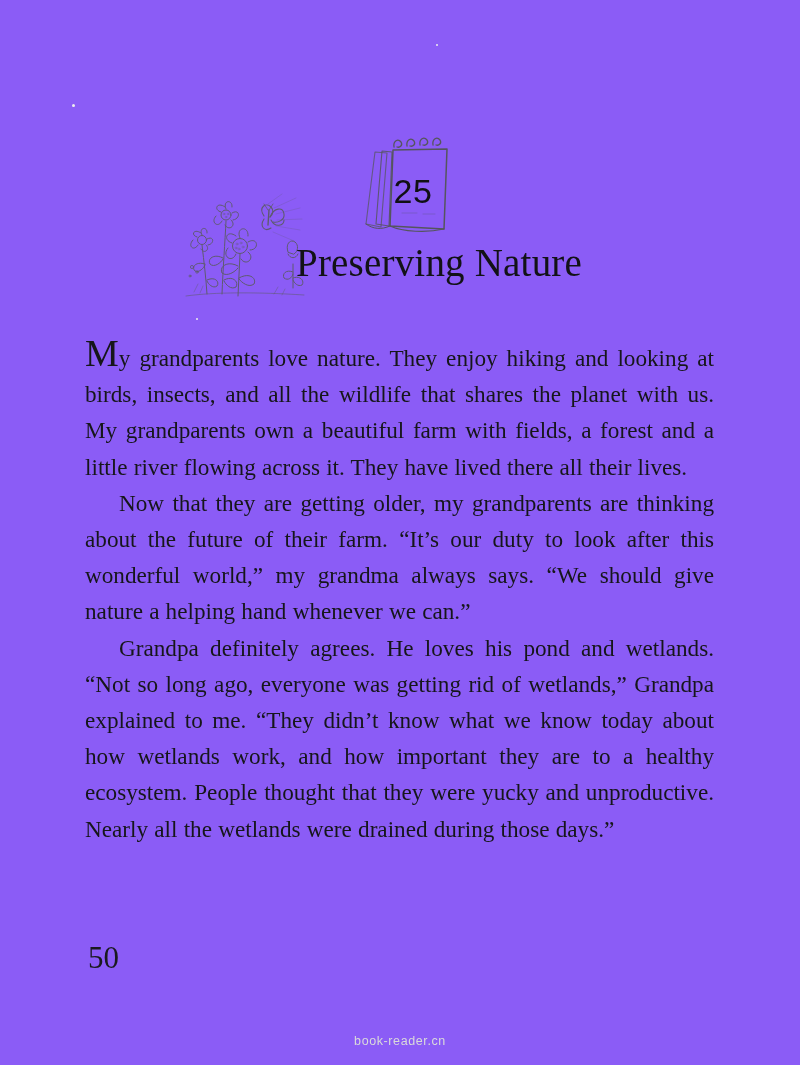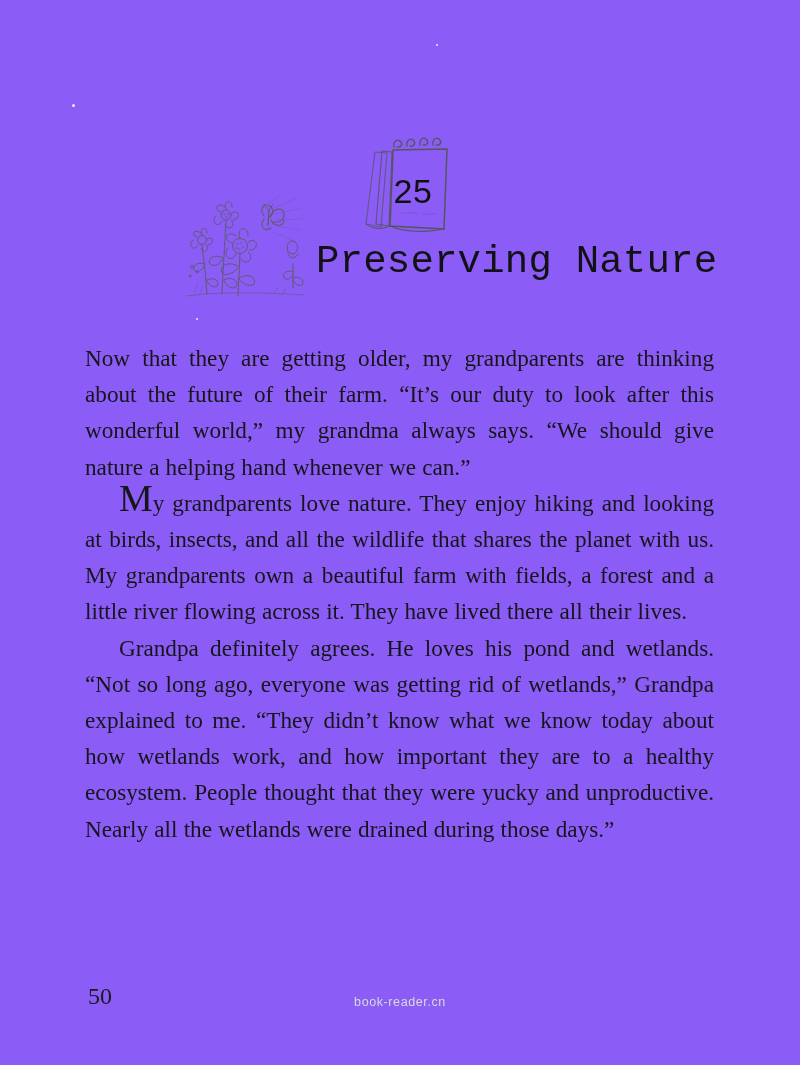--- a/index.html
+++ b/index.html
@@ -62,23 +62,23 @@
     left: 178px;
     top: 74px;
     width: 148px;
     height: 112px;
     opacity: 0.92;
   }
   .flower-art svg { display: block; width: 148px; height: 112px; }
 
   .chapter-title {
     position: absolute;
-    left: 316px;
+    left: 296px;
     top: 122px;
-    font-family: Liberation Mono, monospace;
+    font-family: Liberation Serif, serif;
     font-size: 39px;
     font-weight: 400;
     letter-spacing: 0.2px;
     color: #121216;
     white-space: nowrap;
   }
 
   
   .body-text {
     position: absolute;
@@ -102,29 +102,29 @@
   .initial-cap {
     font-size: 38px;
     line-height: 0;
     vertical-align: baseline;
   }
 
   
   .folio {
     position: absolute;
     left: 88px;
-    top: 983px;
-    font-size: 24px;
+    top: 940px;
+    font-size: 31px;
     color: #1a1a1f;
   }
 
   .watermark {
     position: absolute;
     left: 0;
-    top: 995px;
+    top: 1034px;
     width: 800px;
     text-align: center;
     font-family: "Liberation Sans", "DejaVu Sans", sans-serif;
     font-size: 12.5px;
     letter-spacing: 0.6px;
     color: #dadada;
   }
 
   .speck { position: absolute; background: #ededed; border-radius: 50%; }
 </style>
@@ -250,22 +250,22 @@
           <circle cx="19" cy="80" r="1.2" stroke-width="0.8"></circle>
           <circle cx="12" cy="84" r="1" stroke-width="0.8"></circle>
         </g>
       </svg>
     </div>
 
     <div class="chapter-title">Preserving Nature</div>
   </div>
 
   <div class="body-text">
+    <p class="para"><span class="initial-cap">M</span><span>y grandparents love nature. They enjoy hiking and looking at birds, insects, and all the wildlife that shares the planet with us. My grandparents own a beautiful farm with fields, a forest and a little river flowing across it. They have lived there all their lives.</span></p>
     <p class="para"><span>Now that they are getting older, my grandparents are thinking about the future of their farm. “It’s our duty to look after this wonderful world,” my grandma always says. “We should give nature a helping hand whenever we can.”</span></p>
-    <p class="para"><span class="initial-cap">M</span><span>y grandparents love nature. They enjoy hiking and looking at birds, insects, and all the wildlife that shares the planet with us. My grandparents own a beautiful farm with fields, a forest and a little river flowing across it. They have lived there all their lives.</span></p>
     <p class="para"><span>Grandpa definitely agrees. He loves his pond and wetlands. “Not so long ago, everyone was getting rid of wetlands,” Grandpa explained to me. “They didn’t know what we know today about how wetlands work, and how important they are to a healthy ecosystem. People thought that they were yucky and unproductive. Nearly all the wetlands were drained during those days.”</span></p>
   </div>
 
   <div class="folio">50</div>
 
   <div class="watermark">book-reader.cn</div>
 
 </div>
 
 </body></html>

